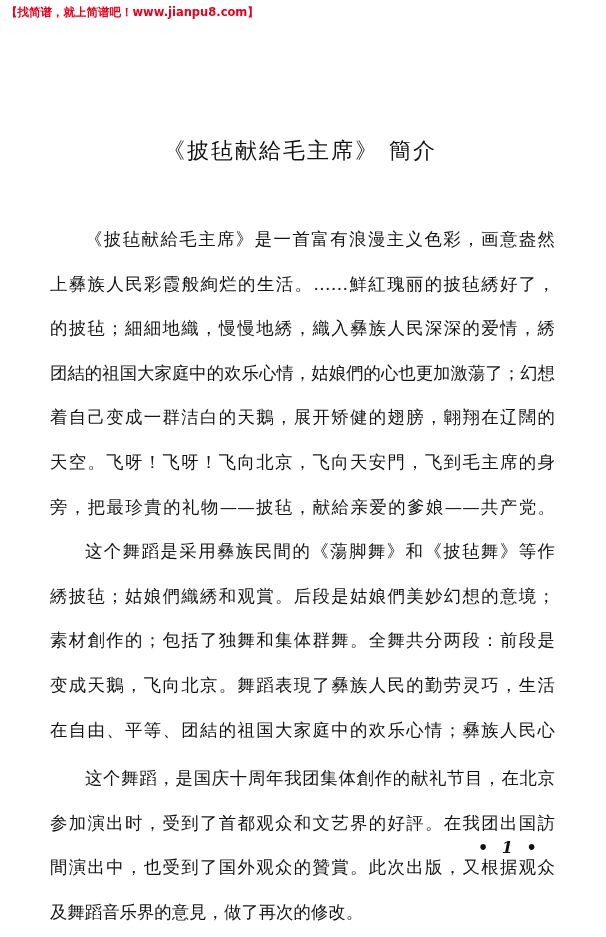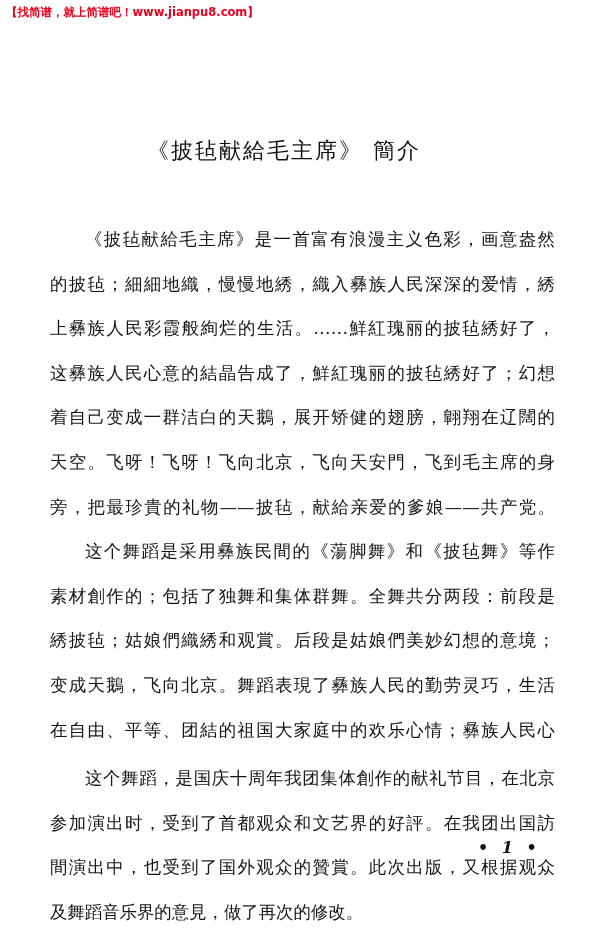--- a/index.html
+++ b/index.html
@@ -21,21 +21,21 @@
       top: 5px;
       font-family: "DejaVu Sans", "Liberation Sans", sans-serif;
       font-size: 11.5px;
       color: #e8001c;
       white-space: nowrap;
       letter-spacing: 0px;
       font-weight: bold;
     }
     .title {
       position: absolute;
-      left: 0;
+      left: 16px;
       width: 568px;
       top: 136px;
       text-align: center;
       font-size: 22px;
       letter-spacing: 2px;
       color: #111111;
     }
     .title .gap {
       display: inline-block;
       width: 10px;
@@ -80,31 +80,31 @@
 </head>
 <body>
 
 <div class="watermark">【找简谱，就上简谱吧！www.jianpu8.com】</div>
 
 <div class="title"><span>《披毡献給毛主席》</span><span class="gap"></span><span>簡介</span></div>
 
 <div class="body-text">
   <div>
     <div class="line indent">《披毡献給毛主席》是一首富有浪漫主义色彩，画意盎然</div>
+    <div class="line">上彝族人民彩霞般絢烂的生活。……鮮紅瑰丽的披毡綉好了，</div>
     <div class="line">的披毡；細細地織，慢慢地綉，織入彝族人民深深的爱情，綉</div>
-    <div class="line">上彝族人民彩霞般絢烂的生活。……鮮紅瑰丽的披毡綉好了，</div>
-    <div class="line">这彝族人民心意的結晶告成了，鮮紅瑰丽的披毡綉好了；幻想</div>
+    <div class="line">团結的祖国大家庭中的欢乐心情，姑娘們的心也更加激蕩了；幻想</div>
     <div class="line">着自己变成一群洁白的天鵝，展开矫健的翅膀，翺翔在辽闊的</div>
     <div class="line">天空。飞呀！飞呀！飞向北京，飞向天安門，飞到毛主席的身</div>
     <div class="line">旁，把最珍貴的礼物——披毡，献給亲爱的爹娘——共产党。</div>
   </div>
   <div>
     <div class="line indent">这个舞蹈是采用彝族民間的《蕩脚舞》和《披毡舞》等作</div>
+    <div class="line">綉披毡；姑娘們織綉和观賞。后段是姑娘們美妙幻想的意境；</div>
     <div class="line">素材創作的；包括了独舞和集体群舞。全舞共分两段：前段是</div>
-    <div class="line">綉披毡；姑娘們織綉和观賞。后段是姑娘們美妙幻想的意境；</div>
     <div class="line">变成天鵝，飞向北京。舞蹈表現了彝族人民的勤劳灵巧，生活</div>
     <div class="line">在自由、平等、团結的祖国大家庭中的欢乐心情；彝族人民心</div>
   </div>
   <div class="para-gap"></div>
   <div>
     <div class="line indent">这个舞蹈，是国庆十周年我团集体創作的献礼节目，在北京</div>
     <div class="line">参加演出时，受到了首都观众和文艺界的好評。在我团出国訪</div>
     <div class="line">間演出中，也受到了国外观众的贊賞。此次出版，又根据观众</div>
     <div class="line last">及舞蹈音乐界的意見，做了再次的修改。</div>
   </div>

